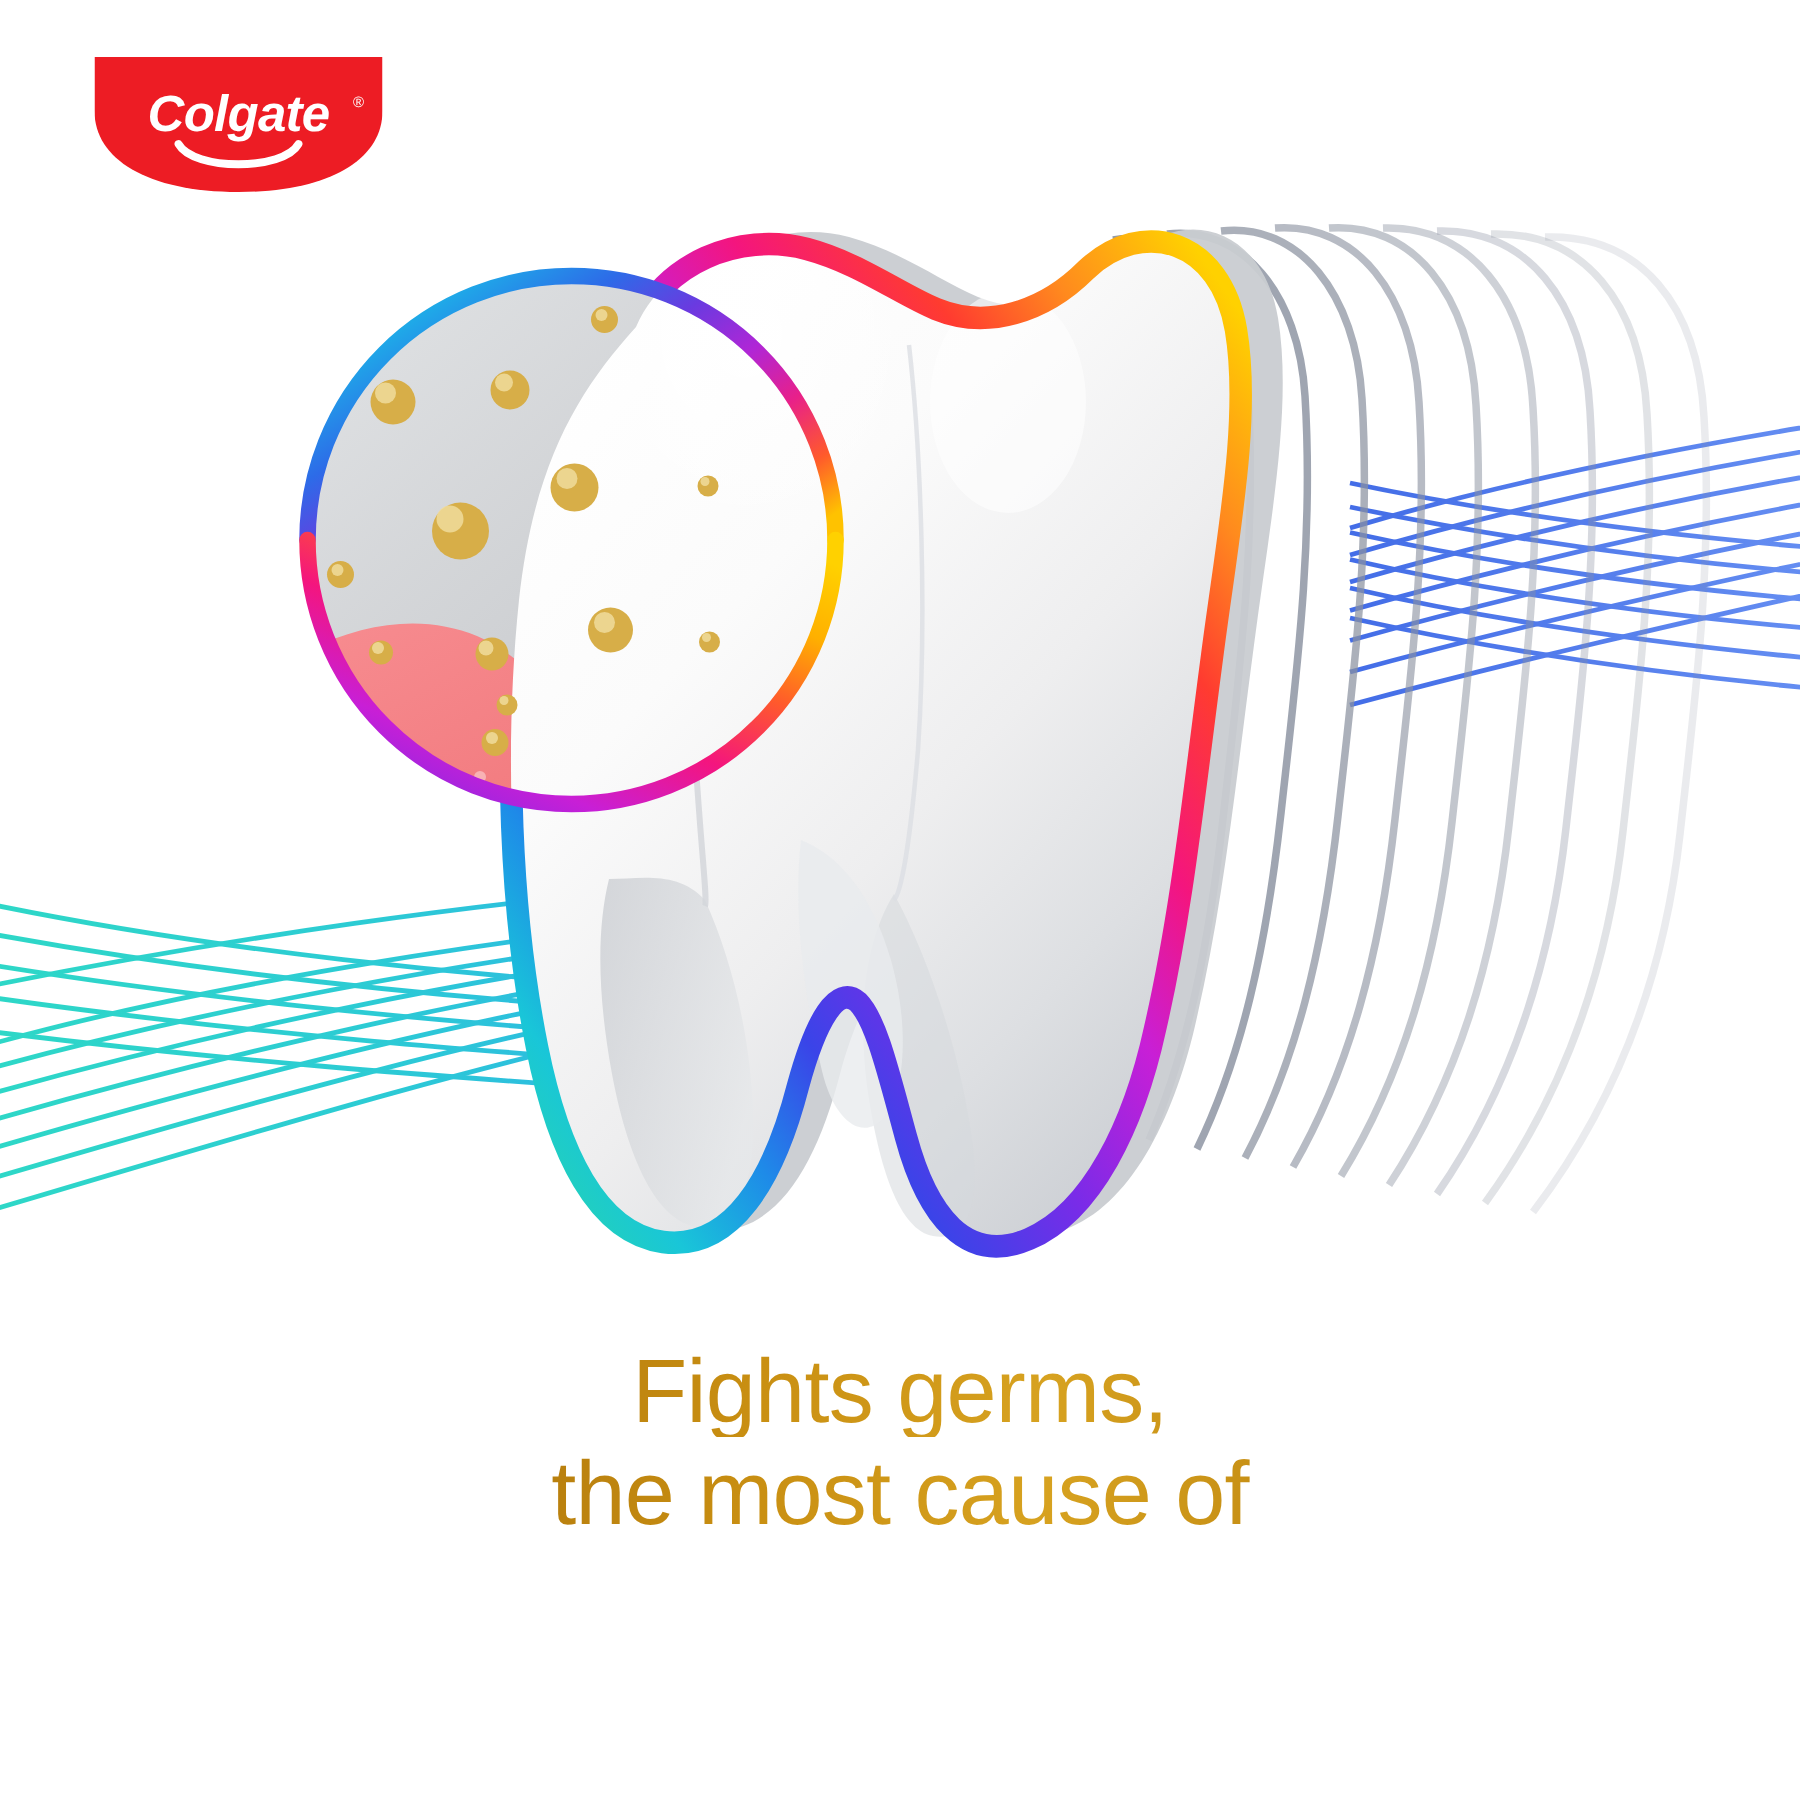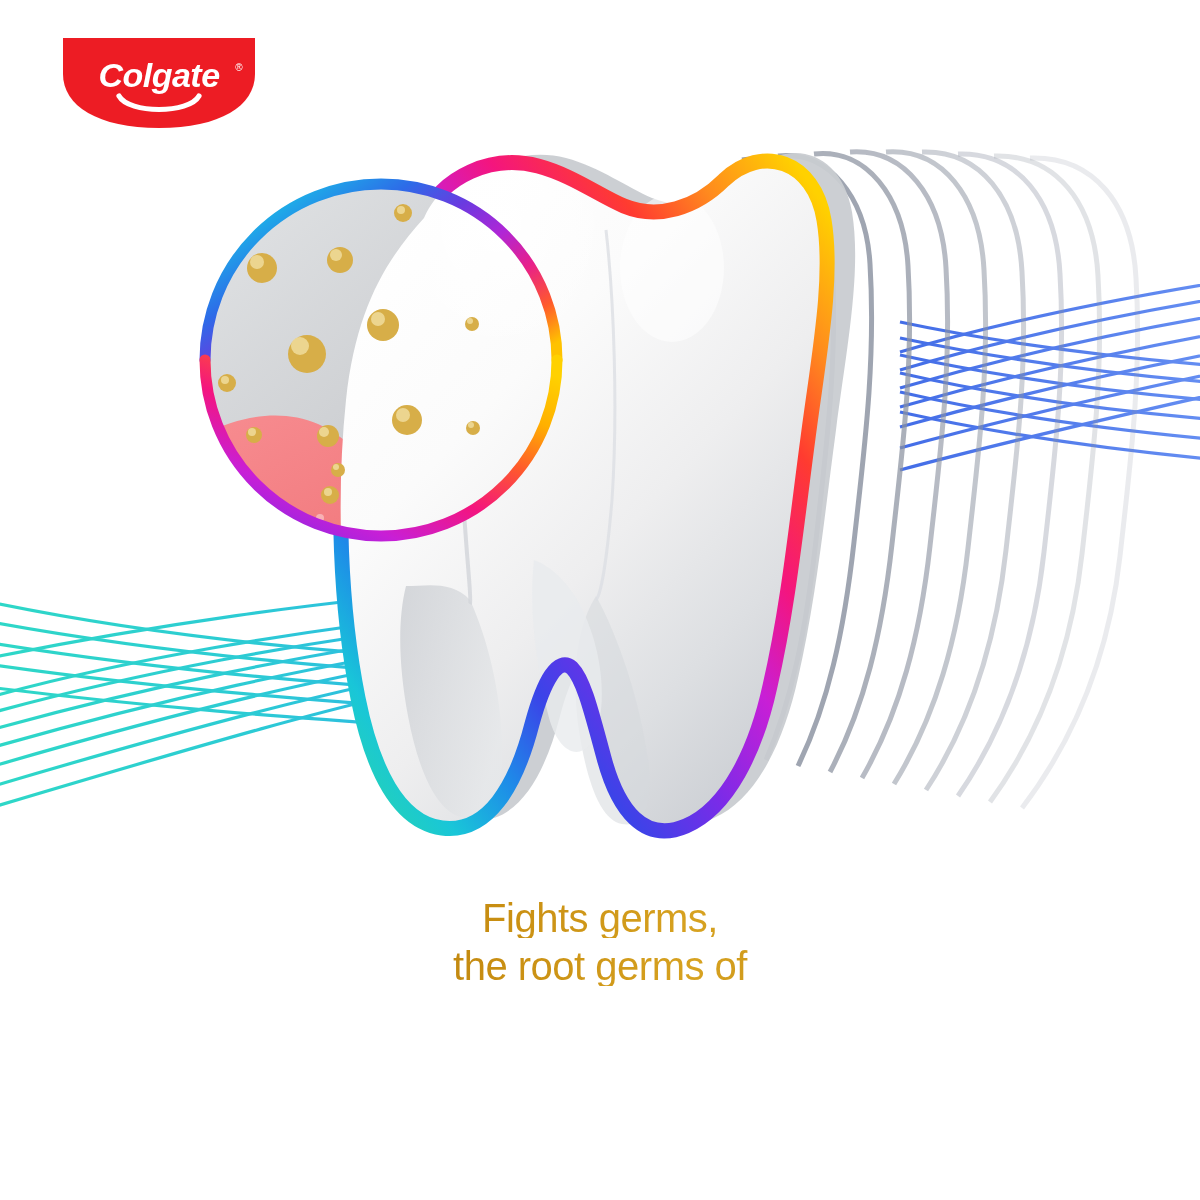--- a/index.html
+++ b/index.html
@@ -40,21 +40,21 @@
     top: 898px;
     width: 1200px;
     text-align: center;
     line-height: 1.0;
     pointer-events: none;
   }
   #headline .hl-line {
     display: block;
     font-family: "Liberation Sans", sans-serif;
     font-weight: 400;
-    font-size: 40px;
+    font-size: 60px;
     letter-spacing: -0.5px;
     margin: 0 0 8px 0;
     background: linear-gradient(100deg, #8a5a07 0%, #a8700a 18%, #c98f12 42%, #d7a220 58%, #b9800c 80%, #94600a 100%);
     -webkit-background-clip: text;
     background-clip: text;
     color: transparent;
     -webkit-text-fill-color: transparent;
   }
   #headline .hl-line.l3 { margin-bottom: 0; }
 </style>
@@ -347,16 +347,16 @@
     <svg viewBox="0 0 192 90" width="192" height="90">
       <path fill="#ED1C24" d="M0,0 H192 V36 C192,68 157,90 96,90 C35,90 0,68 0,36 Z"></path>
       <text x="96" y="49" text-anchor="middle" font-family="Liberation Sans, sans-serif" font-size="34" font-weight="bold" font-style="italic" fill="#ffffff" letter-spacing="-0.5">Colgate</text>
       <text x="176" y="33" text-anchor="middle" font-family="Liberation Sans, sans-serif" font-size="10" fill="#ffffff">®</text>
       <path fill="none" stroke="#ffffff" stroke-width="5.2" stroke-linecap="round" d="M56,58 C 66,76 126,76 136,58"></path>
     </svg>
   </div>
 
   <div id="headline">
     <span class="hl-line l1">Fights germs,</span>
-    <span class="hl-line l2">the root germs of</span>
+    <span class="hl-line l2">the most cause of</span>
   </div>
 
 </div>
 
 </body></html>

